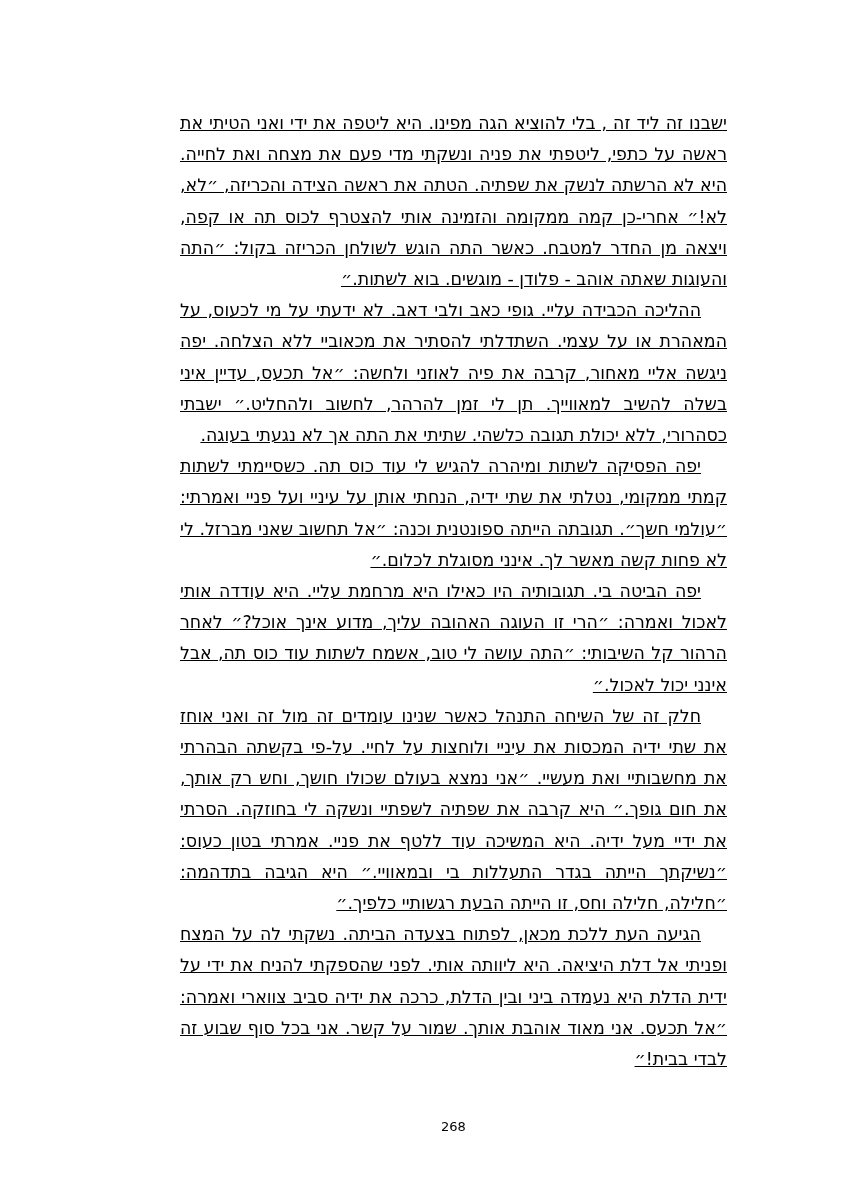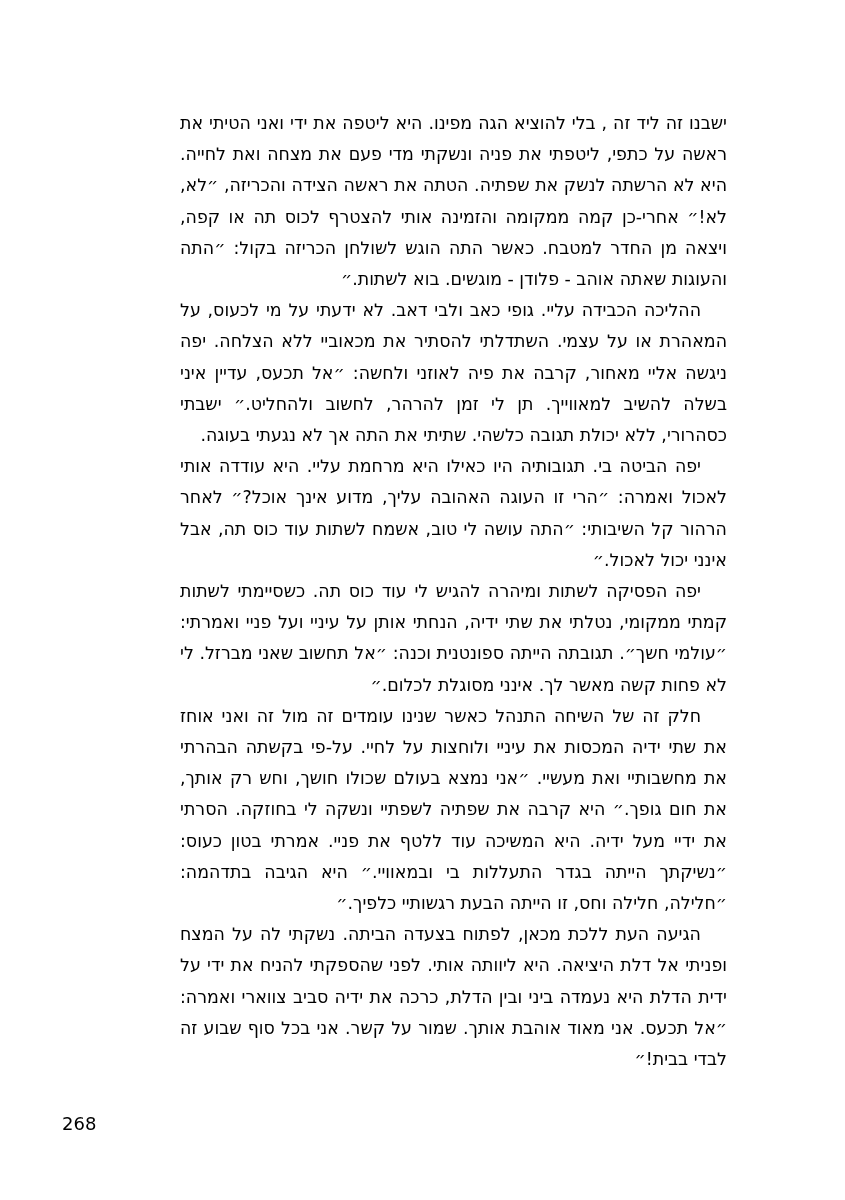--- a/index.html
+++ b/index.html
@@ -14,20 +14,21 @@
     color: #000000;
     position: relative;
     overflow: hidden;
   }
   .page {
     box-sizing: border-box;
     width: 783px;
     height: 1200px;
     padding: 108px 118px 40px 118px;
     position: relative;
+    text-decoration: underline;
   }
   .body-text {
     direction: rtl;
     text-align: justify;
     text-justify: inter-word;
     font-size: 17.4px;
     line-height: 31.2px;
     font-family: "DejaVu Sans", sans-serif;
   }
   .body-text p {
@@ -35,31 +36,32 @@
     text-indent: 26px;
   }
   .body-text p.noindent {
     text-indent: 0;
   }
   .page-number {
     position: absolute;
     bottom: 66px;
     left: 0;
     right: 0;
-    font-size: 18px;
+    text-align: center;
+    font-size: 13px;
     font-family: "DejaVu Sans", sans-serif;
     direction: ltr;
   }
 </style>
 </head>
 <body>
 
 <div class="page">
   <div class="body-text">
     <p class="noindent">ישבנו זה ליד זה , בלי להוציא הגה מפינו. היא ליטפה את ידי ואני הטיתי את ראשה על כתפי, ליטפתי את פניה ונשקתי מדי פעם את מצחה ואת לחייה. היא לא הרשתה לנשק את שפתיה. הטתה את ראשה הצידה והכריזה, ״לא, לא!״ אחרי-כן קמה ממקומה והזמינה אותי להצטרף לכוס תה או קפה, ויצאה מן החדר למטבח. כאשר התה הוגש לשולחן הכריזה בקול: ״התה והעוגות שאתה אוהב - פלודן - מוגשים. בוא לשתות.״</p>
     <p>ההליכה הכבידה עליי. גופי כאב ולבי דאב. לא ידעתי על מי לכעוס, על המאהרת או על עצמי. השתדלתי להסתיר את מכאוביי ללא הצלחה. יפה ניגשה אליי מאחור, קרבה את פיה לאוזני ולחשה: ״אל תכעס, עדיין איני בשלה להשיב למאווייך. תן לי זמן להרהר, לחשוב ולהחליט.״ ישבתי כסהרורי, ללא יכולת תגובה כלשהי. שתיתי את התה אך לא נגעתי בעוגה.</p>
+    <p>יפה הפסיקה לשתות ומיהרה להגיש לי עוד כוס תה. כשסיימתי לשתות קמתי ממקומי, נטלתי את שתי ידיה, הנחתי אותן על עיניי ועל פניי ואמרתי: ״עולמי חשך״. תגובתה הייתה ספונטנית וכנה: ״אל תחשוב שאני מברזל. לי לא פחות קשה מאשר לך. אינני מסוגלת לכלום.״</p>
     <p>יפה הביטה בי. תגובותיה היו כאילו היא מרחמת עליי. היא עודדה אותי לאכול ואמרה: ״הרי זו העוגה האהובה עליך, מדוע אינך אוכל?״ לאחר הרהור קל השיבותי: ״התה עושה לי טוב, אשמח לשתות עוד כוס תה, אבל אינני יכול לאכול.״</p>
-    <p>יפה הפסיקה לשתות ומיהרה להגיש לי עוד כוס תה. כשסיימתי לשתות קמתי ממקומי, נטלתי את שתי ידיה, הנחתי אותן על עיניי ועל פניי ואמרתי: ״עולמי חשך״. תגובתה הייתה ספונטנית וכנה: ״אל תחשוב שאני מברזל. לי לא פחות קשה מאשר לך. אינני מסוגלת לכלום.״</p>
     <p>חלק זה של השיחה התנהל כאשר שנינו עומדים זה מול זה ואני אוחז את שתי ידיה המכסות את עיניי ולוחצות על לחיי. על-פי בקשתה הבהרתי את מחשבותיי ואת מעשיי. ״אני נמצא בעולם שכולו חושך, וחש רק אותך, את חום גופך.״ היא קרבה את שפתיה לשפתיי ונשקה לי בחוזקה. הסרתי את ידיי מעל ידיה. היא המשיכה עוד ללטף את פניי. אמרתי בטון כעוס: ״נשיקתך    הייתה בגדר התעללות בי ובמאוויי.״ היא הגיבה בתדהמה: ״חלילה, חלילה וחס, זו הייתה הבעת רגשותיי כלפיך.״</p>
     <p>הגיעה העת ללכת מכאן, לפתוח בצעדה הביתה. נשקתי לה על המצח ופניתי אל דלת היציאה. היא ליוותה אותי. לפני שהספקתי להניח את ידי על ידית הדלת היא נעמדה ביני ובין הדלת, כרכה את ידיה סביב צווארי ואמרה: ״אל תכעס. אני מאוד אוהבת אותך. שמור על קשר. אני בכל סוף שבוע  זה לבדי בבית!״</p>
   </div>
   <div class="page-number">268</div>
 </div>
 
 </body></html>

